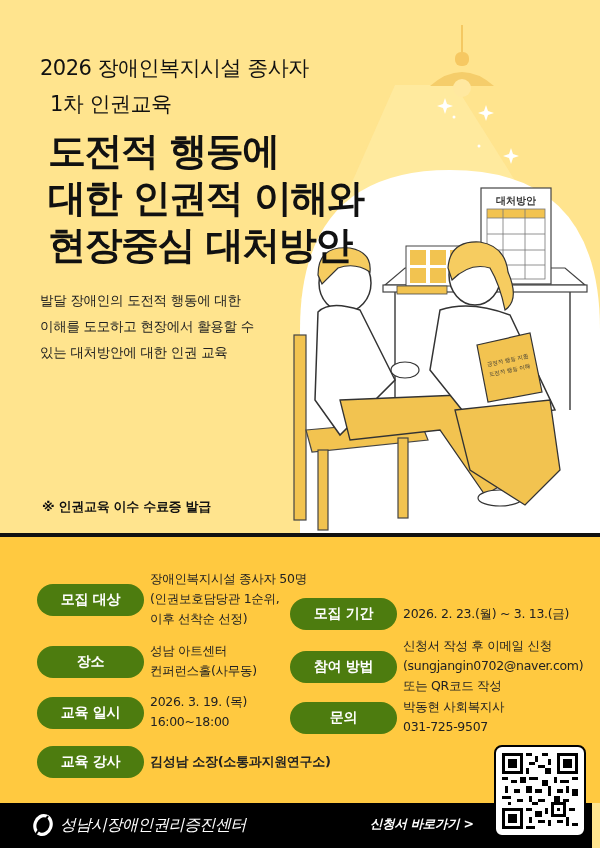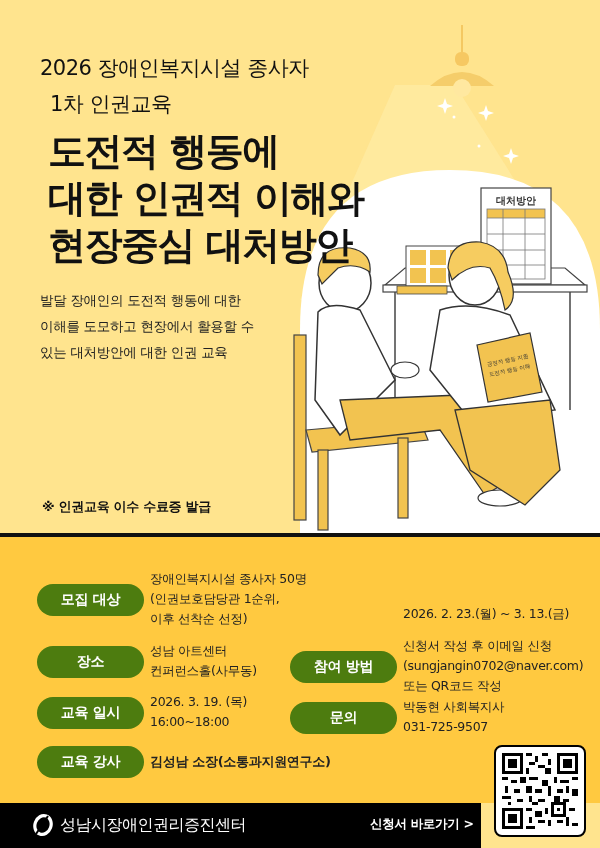--- a/index.html
+++ b/index.html
@@ -29,21 +29,21 @@
   
   .info { position: absolute; left: 0; top: 537px; width: 600px; height: 266px; background: #ffc940; }
 
   .pill { position: absolute; width: 107px; height: 32px; background: #4d7c0f; color: #fff; border-radius: 16px;
     font-size: 14px; font-weight: bold; display: flex; align-items: center; justify-content: center; letter-spacing: -0.3px; }
   .val { position: absolute; font-size: 12.5px; line-height: 20px; color: #222; letter-spacing: -0.3px; }
   .val span { display: block; }
   .val.bold { font-weight: bold; font-size: 13px; }
 
   
-  .footer { position: absolute; left: 0; top: 803px; width: 481px; height: 45px; background: #000; }
+  .footer { position: absolute; left: 0; top: 803px; width: 592px; height: 45px; background: #000; font-style: italic; }
   .org { position: absolute; left: 32px; top: 11px; display: flex; align-items: center; color: #fff; font-size: 16px; letter-spacing: -0.5px; }
   .org-logo { width: 22px; height: 22px; margin-right: 6px; }
   .apply-link { position: absolute; left: 370px; top: 13px; color: #fff; font-size: 12.5px; font-weight: bold; letter-spacing: -0.3px; text-decoration: none; }
 
   .qr { position: absolute; left: 494px; top: 745px; width: 92px; height: 92px; background: #fff;
     border: 2px solid #000; border-radius: 8px; padding: 6px; }
   .qr svg { width: 100%; height: 100%; display: block; }
 </style>
 </head>
 <body>
@@ -164,20 +164,21 @@
 
     <div class="pill" style="left:37px; top:160px;text-align:center;">교육 일시</div>
     <div class="val" style="left:150px; top:155px;">
       <span>2026. 3. 19. (목)</span>
       <span>16:00~18:00</span>
     </div>
 
     <div class="pill" style="left:37px; top:209px;">교육 강사</div>
     <div class="val bold" style="left:150px; top:215px;">김성남 소장(소통과지원연구소)</div>
 
+    <div class="pill" style="left:290px; top:61px;">모집 기간</div>
     <div class="val" style="left:403px; top:67px;">2026. 2. 23.(월) ~ 3. 13.(금)</div>
 
     <div class="pill" style="left:290px; top:114px;text-align:right;">참여 방법</div>
     <div class="val" style="left:403px; top:99px;">
       <span>신청서 작성 후 이메일 신청</span>
       <span>(sungjangin0702@naver.com)</span>
       <span> 또는 QR코드 작성</span>
     </div>
 
     <div class="pill" style="left:290px; top:165px;">문의</div>

